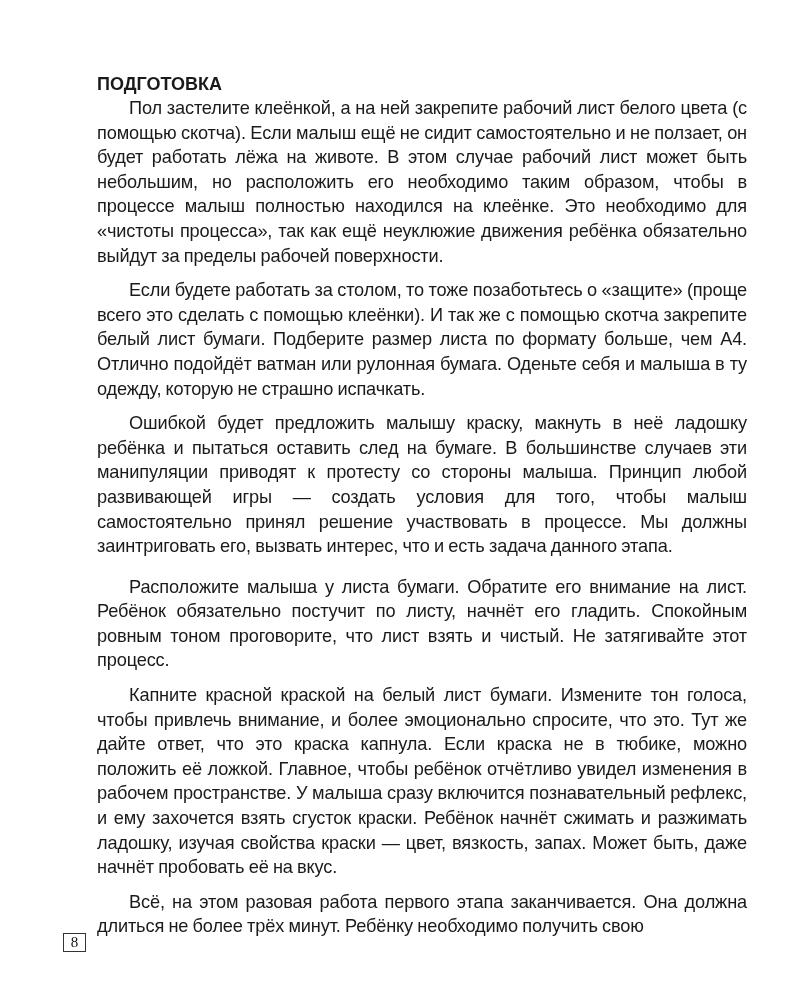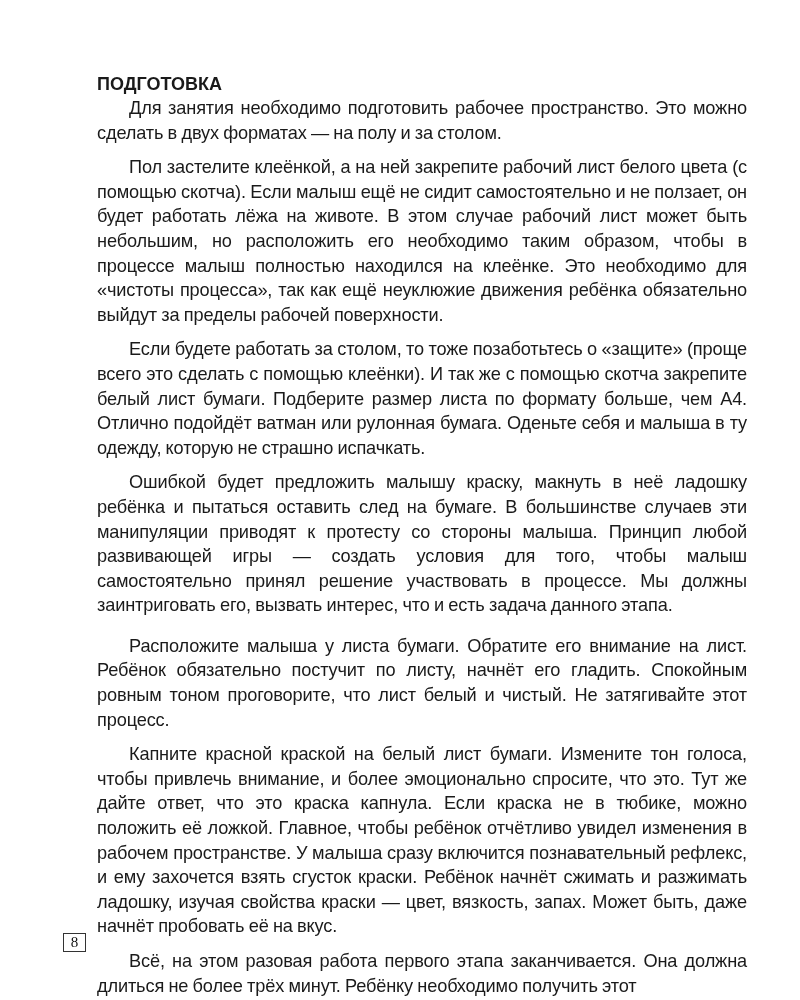--- a/index.html
+++ b/index.html
@@ -60,25 +60,24 @@
     text-align: center;
     color: #111;
   }
 </style>
 </head>
 <body>
 
 <div class="page">
   <div class="section">
     <h2 class="heading">ПОДГОТОВКА</h2>
-    <p class="para">Для занятия необходимо подготовить рабочее пространство. Это можно сделать в двух форматах — на полу и за столом.</p>
     <p class="para">Пол застелите клеёнкой, а на ней закрепите рабочий лист белого цвета (с помощью скотча). Если малыш ещё не сидит самостоятельно и не ползает, он будет работать лёжа на животе. В этом случае рабочий лист может быть небольшим, но расположить его необходимо таким образом, чтобы в процессе малыш полностью находился на клеёнке. Это необходимо для «чистоты процесса», так как ещё неуклюжие дви­жения ребёнка обязательно выйдут за пределы рабочей поверхности.</p>
     <p class="para">Если будете работать за столом, то тоже позаботьтесь о «защите» (проще всего это сделать с помощью клеёнки). И так же с помощью скот­ча закрепите белый лист бумаги. Подберите размер листа по формату больше, чем А4. Отлично подойдёт ватман или рулонная бумага. Одень­те себя и малыша в ту одежду, которую не страшно испачкать.</p>
     <p class="para">Ошибкой будет предложить малышу краску, макнуть в неё ла­дошку ребёнка и пытаться оставить след на бумаге. В большинстве случаев эти манипуляции приводят к протесту со стороны малыша. Принцип любой развивающей игры — создать условия для того, что­бы малыш самостоятельно принял решение участвовать в процессе. Мы должны заинтриговать его, вызвать интерес, что и есть задача данного этапа.</p>
   </div>
   <div class="section">
-    <p class="para">Расположите малыша у листа бумаги. Обратите его внимание на лист. Ребёнок обязательно постучит по листу, начнёт его гладить. Спокойным ровным тоном проговорите, что лист белый и чистый. Не затягивайте этот процесс.</p>
+    <p class="para">Расположите малыша у листа бумаги. Обратите его внимание на лист. Ребёнок обязательно постучит по листу, начнёт его гладить. Спокойным ровным тоном проговорите, что лист взять и чистый. Не затягивайте этот процесс.</p>
     <p class="para">Капните красной краской на белый лист бумаги. Измените тон го­лоса, чтобы привлечь внимание, и более эмоционально спросите, что это. Тут же дайте ответ, что это краска капнула. Если краска не в тюбике, можно положить её ложкой. Главное, чтобы ребёнок отчётливо увидел изменения в рабочем пространстве. У малыша сразу включится позна­вательный рефлекс, и ему захочется взять сгусток краски. Ребёнок нач­нёт сжимать и разжимать ладошку, изучая свойства краски — цвет, вяз­кость, запах. Может быть, даже начнёт пробовать её на вкус.</p>
-    <p class="para">Всё, на этом разовая работа первого этапа заканчивается. Она долж­на длиться не более трёх минут. Ребёнку необходимо получить этот</p>
+    <p class="para">Всё, на этом разовая работа первого этапа заканчивается. Она долж­на длиться не более трёх минут. Ребёнку необходимо получить свою</p>
   </div>
 </div>
 
 <div class="page-number">8</div>
 
 </body></html>

